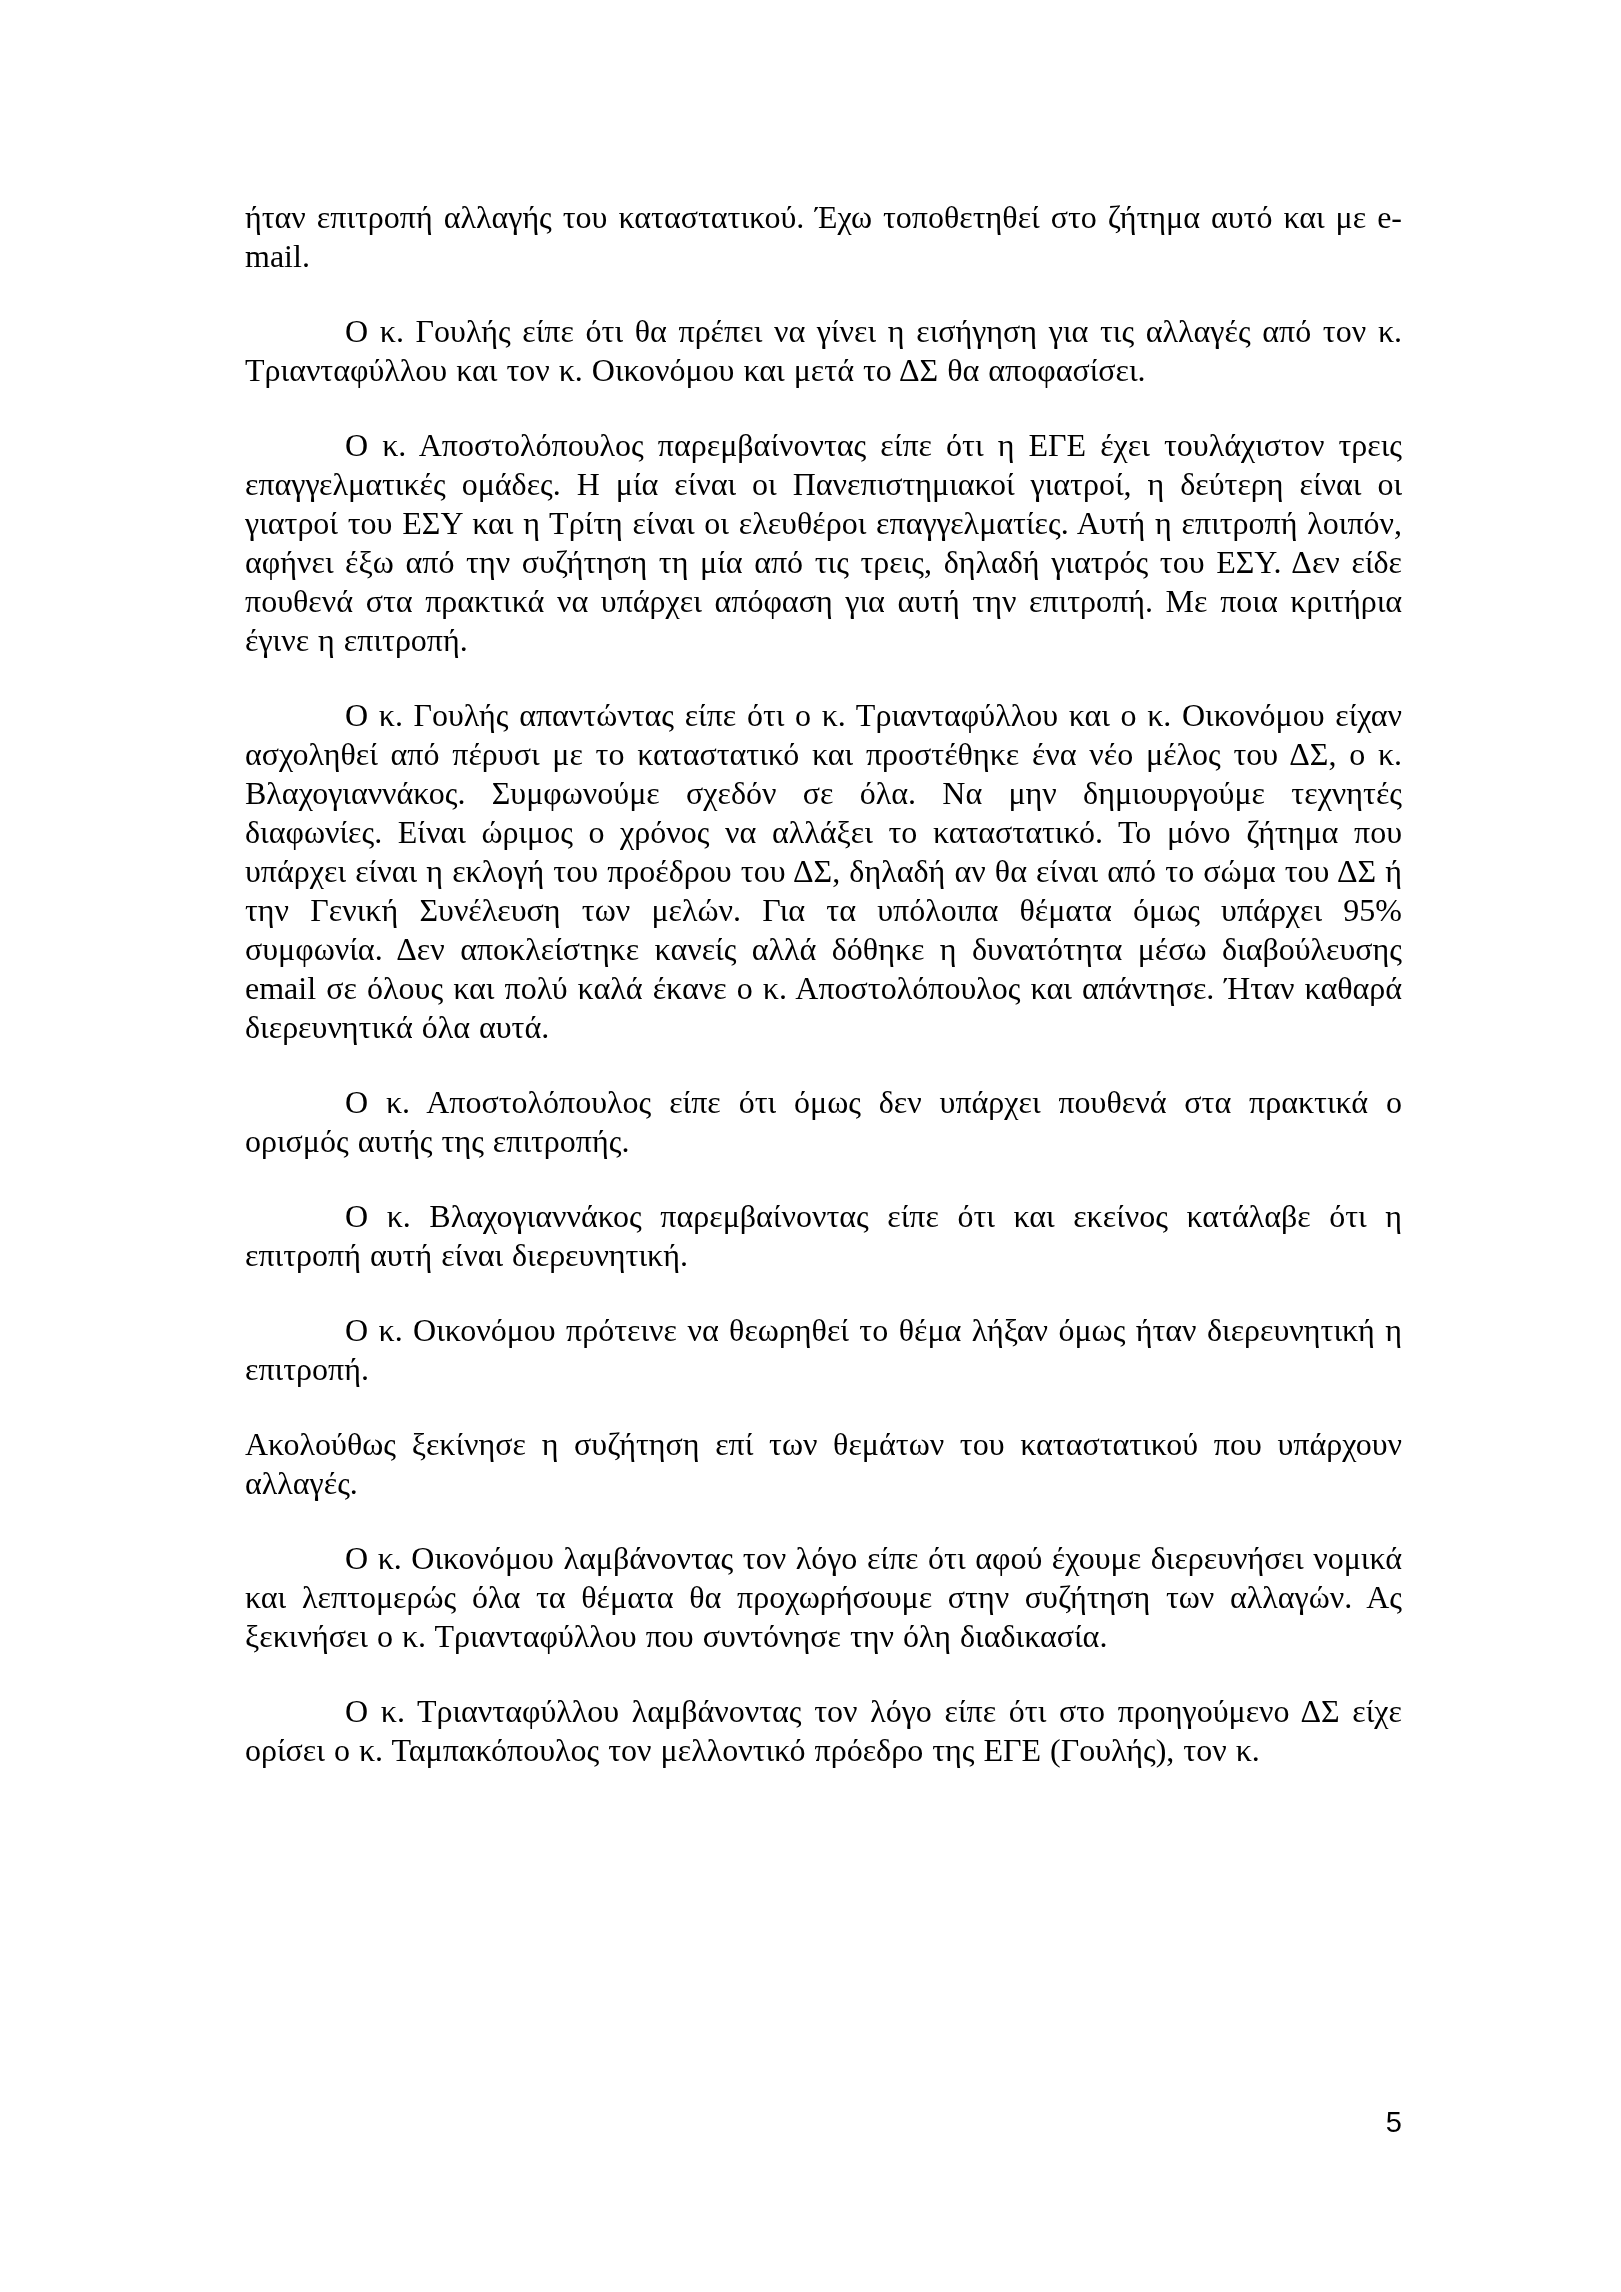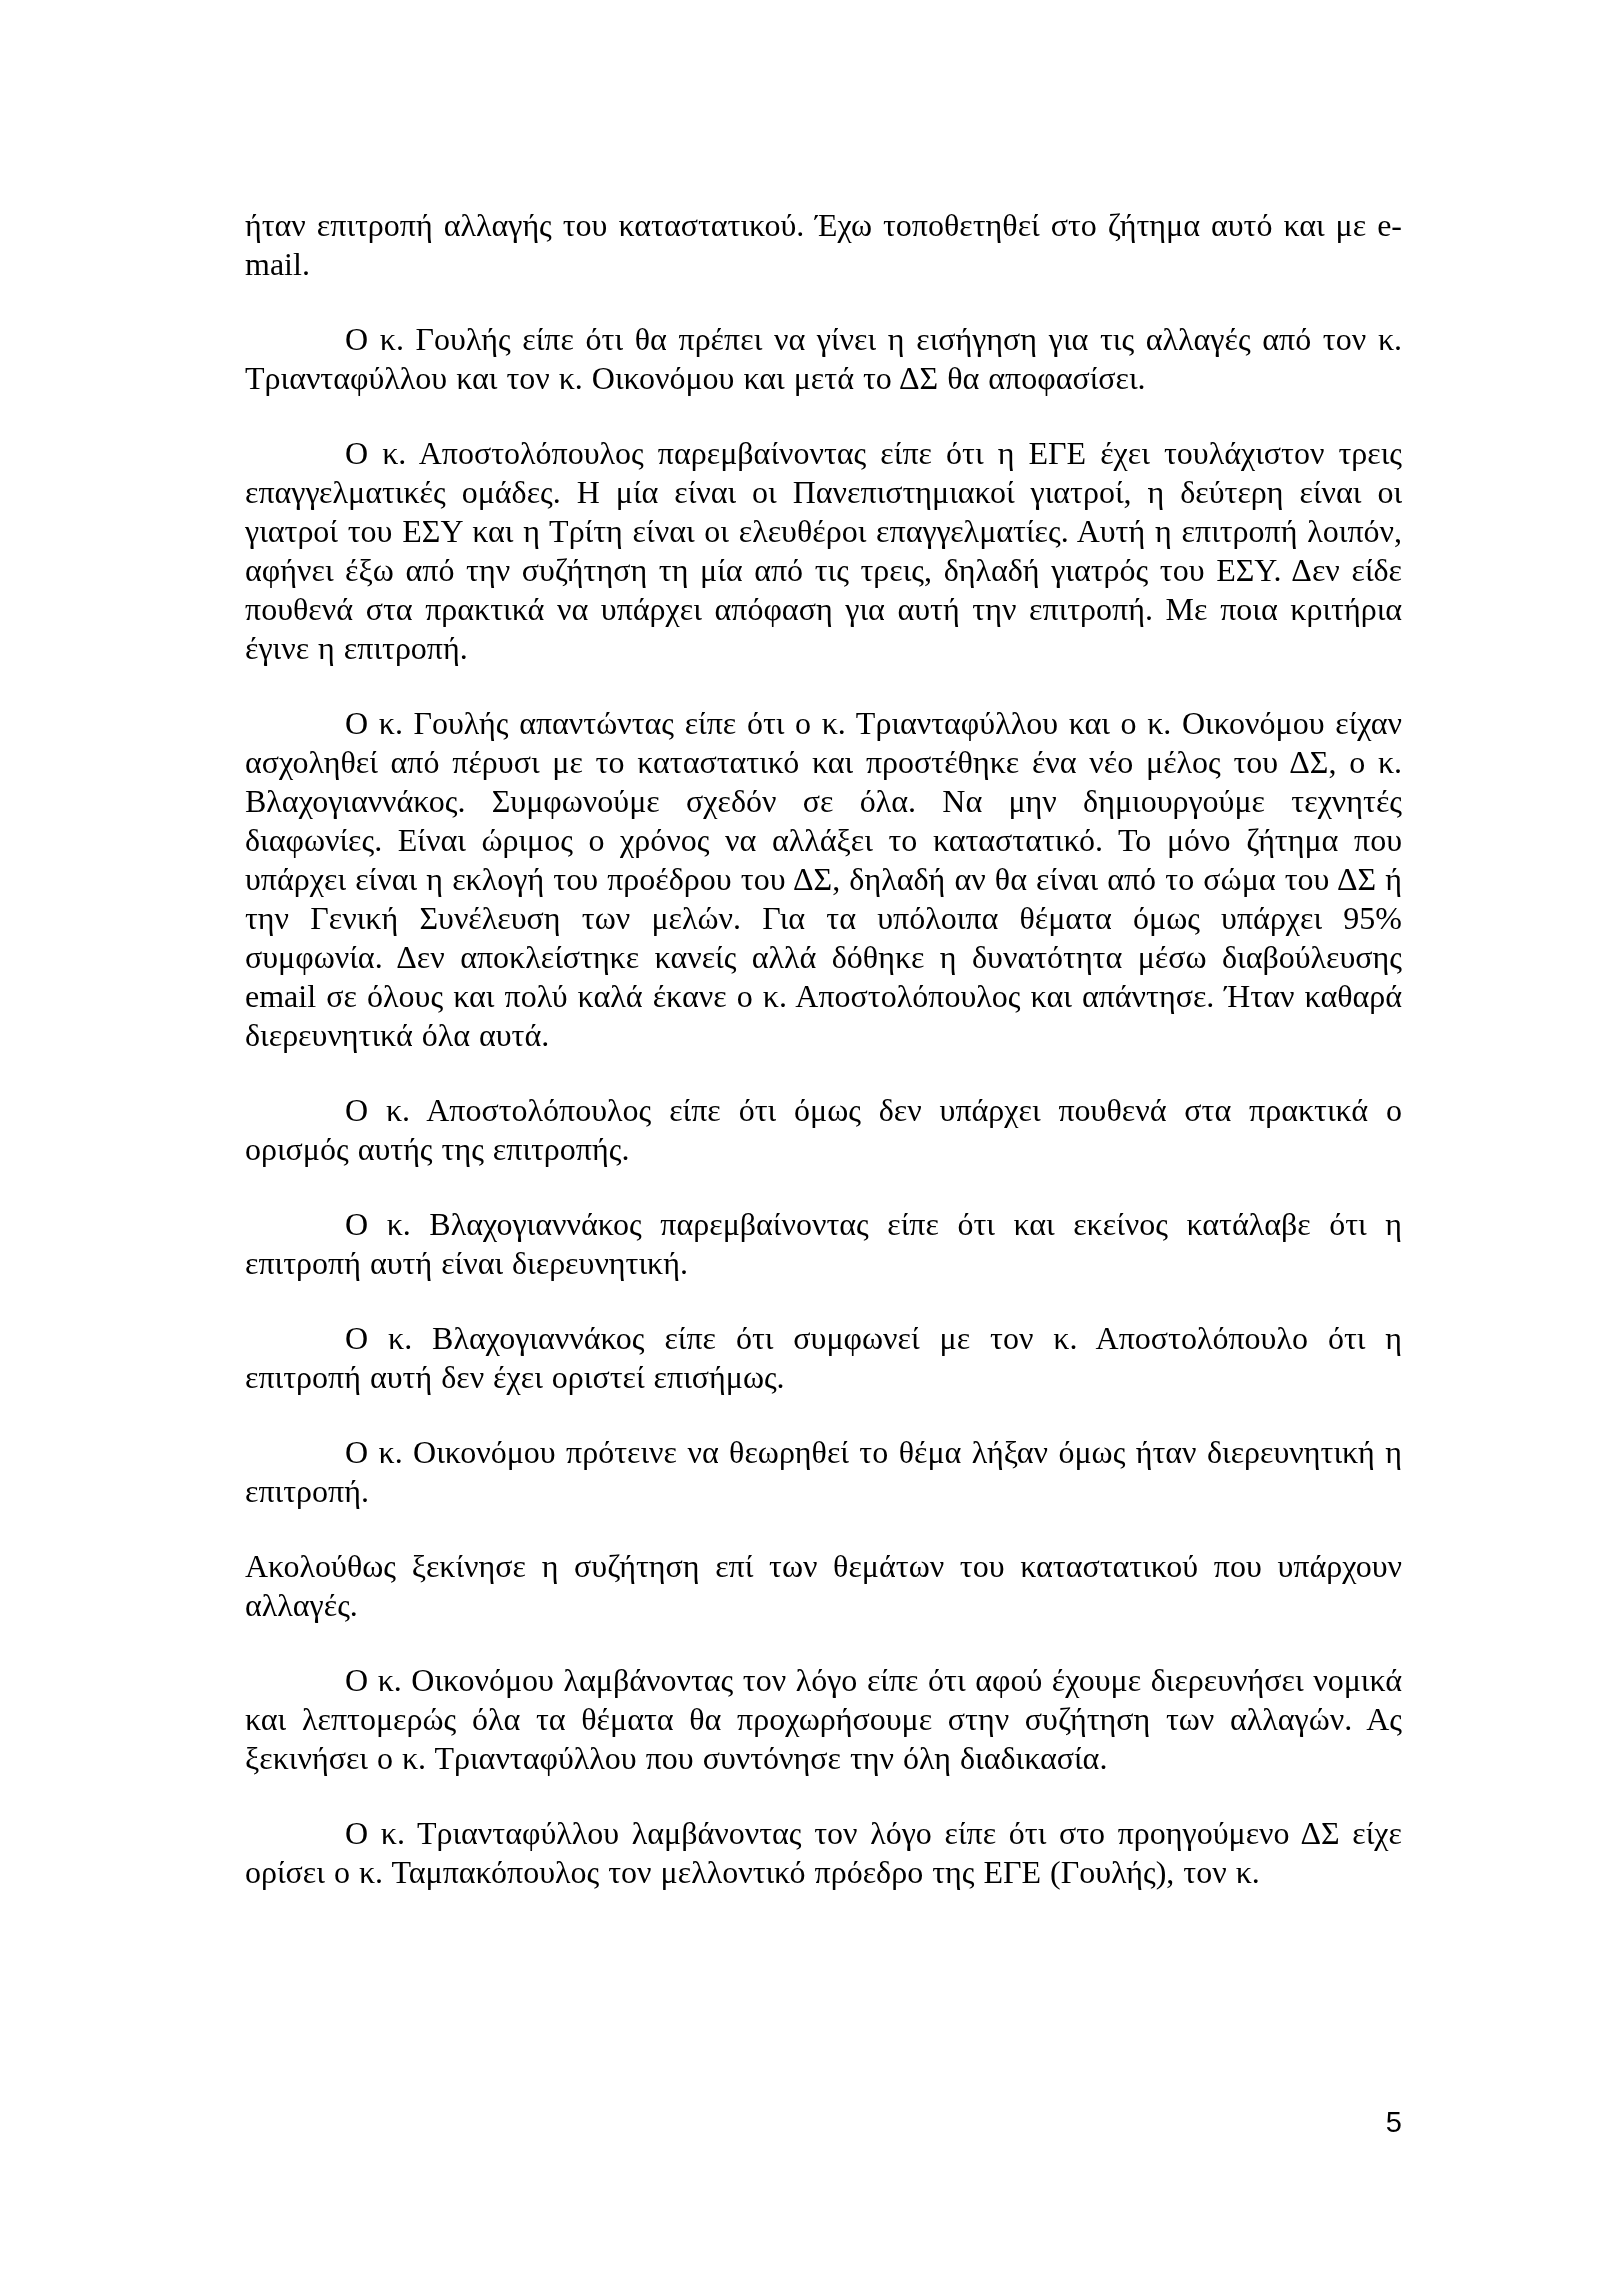--- a/index.html
+++ b/index.html
@@ -12,21 +12,21 @@
     width: 1621px;
     height: 2293px;
     background: #ffffff;
     overflow: hidden;
     font-family: "Liberation Serif", "DejaVu Serif", serif;
     color: #000000;
   }
   .text-block {
     position: absolute;
     left: 245px;
-    top: 206px;
+    top: 198px;
     width: 1157px;
   }
   .text-block p {
     margin: 0 0 36px 0;
     font-size: 32px;
     line-height: 39px;
     text-align: justify;
     text-justify: inter-word;
     word-spacing: 1px;
   }
@@ -55,21 +55,20 @@
 
 <div class="page">
 
   <div class="text-block">
     <p class="para">ήταν επιτροπή αλλαγής του καταστατικού. Έχω τοποθετηθεί στο ζήτημα αυτό και με e-mail.</p>
     <p class="para indent">Ο κ. Γουλής είπε ότι θα πρέπει να γίνει η εισήγηση για τις αλλαγές από τον κ. Τριανταφύλλου και τον κ. Οικονόμου και μετά το ΔΣ θα αποφασίσει.</p>
     <p class="para indent">Ο κ. Αποστολόπουλος παρεμβαίνοντας είπε ότι η ΕΓΕ έχει τουλάχιστον τρεις επαγγελματικές ομάδες. Η μία είναι οι Πανεπιστημιακοί γιατροί, η δεύτερη είναι οι γιατροί του ΕΣΥ και η Τρίτη είναι οι ελευθέροι επαγγελματίες. Αυτή η επιτροπή λοιπόν, αφήνει έξω από την συζήτηση τη μία από τις τρεις, δηλαδή γιατρός του ΕΣΥ. Δεν είδε πουθενά στα πρακτικά να υπάρχει απόφαση για αυτή την επιτροπή. Με ποια κριτήρια έγινε η επιτροπή.</p>
     <p class="para indent">Ο κ. Γουλής απαντώντας είπε ότι ο κ. Τριανταφύλλου και ο κ. Οικονόμου είχαν ασχοληθεί από πέρυσι με το καταστατικό και προστέθηκε ένα νέο μέλος του ΔΣ, ο κ. Βλαχογιαννάκος. Συμφωνούμε σχεδόν σε όλα. Να μην δημιουργούμε τεχνητές διαφωνίες. Είναι ώριμος ο χρόνος να αλλάξει το καταστατικό. Το μόνο ζήτημα που υπάρχει είναι η εκλογή του προέδρου του ΔΣ, δηλαδή αν θα είναι από το σώμα του ΔΣ ή την Γενική Συνέλευση των μελών. Για τα υπόλοιπα θέματα όμως υπάρχει 95% συμφωνία. Δεν αποκλείστηκε κανείς αλλά δόθηκε η δυνατότητα μέσω διαβούλευσης email σε όλους και πολύ καλά έκανε ο κ. Αποστολόπουλος και απάντησε. Ήταν καθαρά διερευνητικά όλα αυτά.</p>
     <p class="para indent">Ο κ. Αποστολόπουλος είπε ότι όμως δεν υπάρχει πουθενά στα πρακτικά ο ορισμός αυτής της επιτροπής.</p>
     <p class="para indent">Ο κ. Βλαχογιαννάκος παρεμβαίνοντας είπε ότι και εκείνος κατάλαβε ότι η επιτροπή αυτή είναι διερευνητική.</p>
-    <p class="para indent">Ο κ. Βλαχογιαννάκος είπε ότι συμφωνεί με τον κ. Αποστολόπουλο ότι η επιτροπή αυτή δεν έχει οριστεί επισήμως.</p>
     <p class="para indent">Ο κ. Οικονόμου πρότεινε να θεωρηθεί το θέμα λήξαν όμως ήταν διερευνητική η επιτροπή.</p>
     <p class="para">Ακολούθως ξεκίνησε η συζήτηση επί των θεμάτων του καταστατικού που υπάρχουν αλλαγές.</p>
     <p class="para indent">Ο κ. Οικονόμου λαμβάνοντας τον λόγο είπε ότι αφού έχουμε διερευνήσει νομικά και λεπτομερώς όλα τα θέματα θα προχωρήσουμε στην συζήτηση των αλλαγών. Ας ξεκινήσει ο κ. Τριανταφύλλου που συντόνησε την όλη διαδικασία.</p>
     <p class="para indent">Ο κ. Τριανταφύλλου λαμβάνοντας τον λόγο είπε ότι στο προηγούμενο ΔΣ είχε ορίσει ο κ. Ταμπακόπουλος τον μελλοντικό πρόεδρο της ΕΓΕ (Γουλής), τον κ.</p>
   </div>
 
   <div class="footer">
     <span class="page-number">5</span>
   </div>
 

